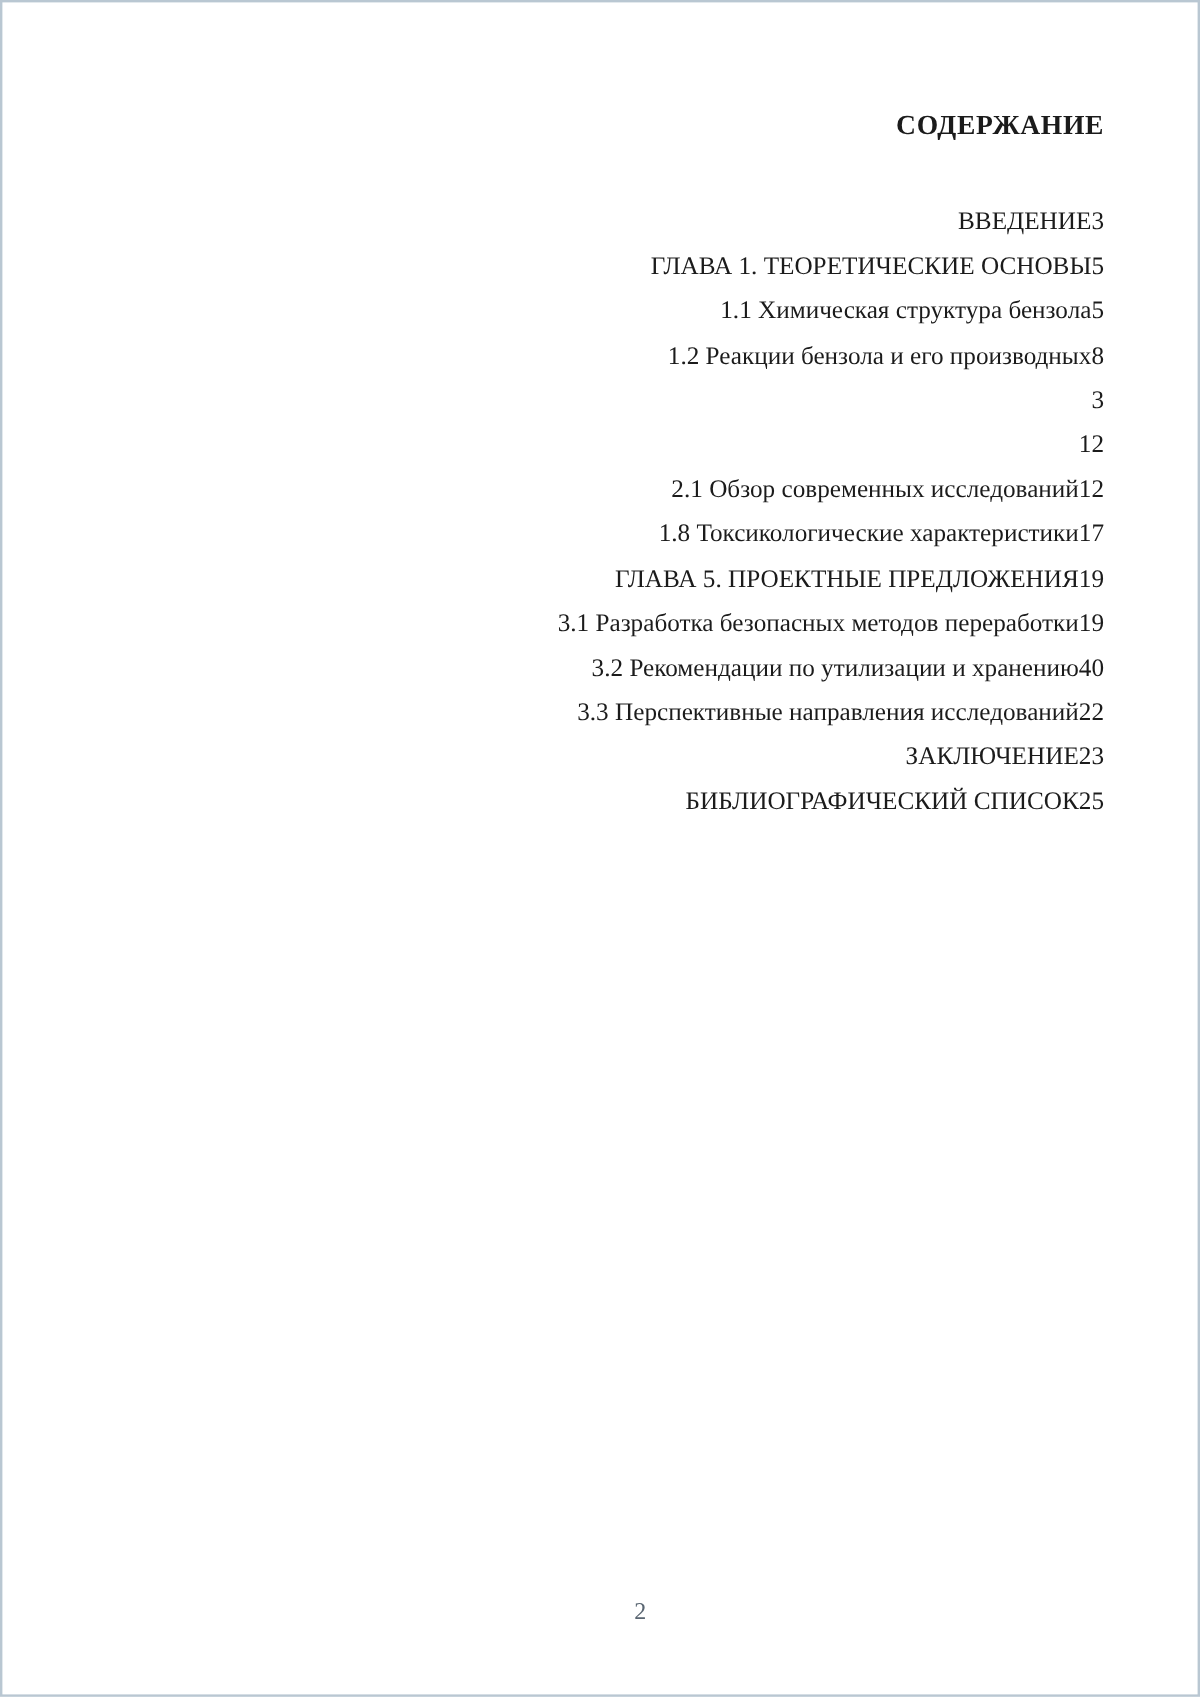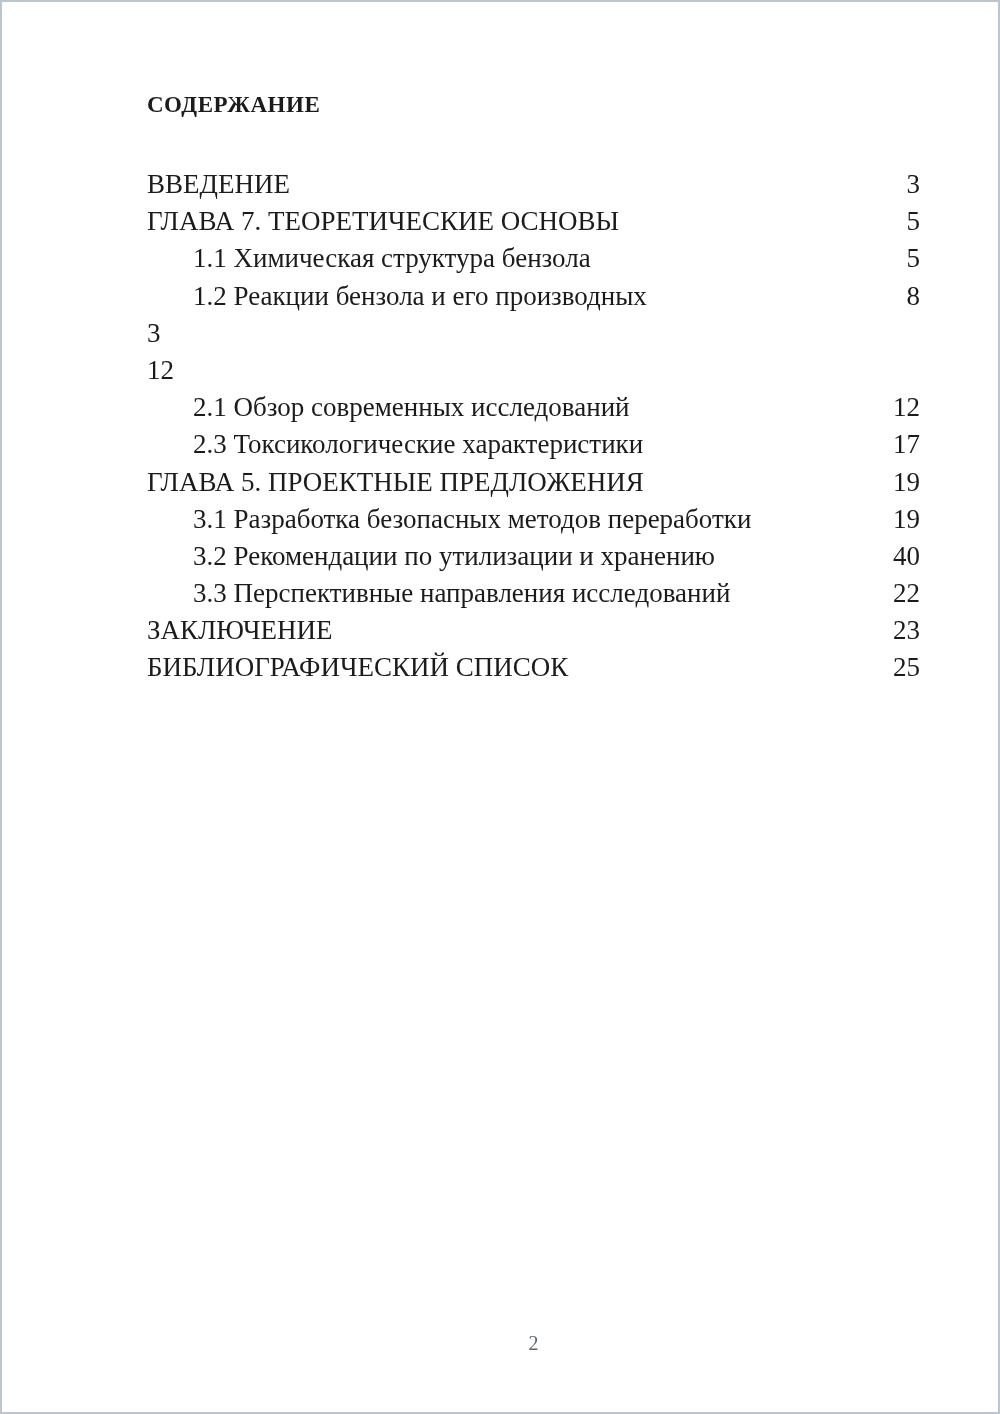--- a/index.html
+++ b/index.html
@@ -18,38 +18,38 @@
     border: 2px solid #b9c7d2;
     box-sizing: border-box;
     background: #ffffff;
   }
   .doc-title {
     position: absolute;
     left: 145px;
     width: 773px;
     top: 90px;
     margin: 0;
-    text-align: left;
+    text-align: right;
     font-size: 23px;
     font-weight: 700;
     letter-spacing: 0.5px;
   }
   .toc {
     position: absolute;
     left: 145px;
     width: 773px;
     top: 164px;
   }
   .toc-row {
     display: flex;
-    justify-content: space-between;
+    justify-content: flex-end;
     align-items: baseline;
     height: 37.2px;
     line-height: 37.2px;
-    font-size: 27px;
+    font-size: 21px;
     white-space: nowrap;
   }
   .toc-row.lvl1 .toc-label {
     padding-left: 46px;
   }
   .toc-label { text-align: left; }
   .toc-page  { text-align: right; }
   .page-footer {
     position: absolute;
     left: 145px;
@@ -65,21 +65,21 @@
 
 <div class="page">
   <h1 class="doc-title">СОДЕРЖАНИЕ</h1>
 
   <div class="toc" id="toc-list">
       <div class="toc-row lvl0">
         <span class="toc-label">ВВЕДЕНИЕ</span>
         <span class="toc-page">3</span>
       </div>
       <div class="toc-row lvl0">
-        <span class="toc-label">ГЛАВА 7. ТЕОРЕТИЧЕСКИЕ ОСНОВЫ</span>
+        <span class="toc-label">ГЛАВА 1. ТЕОРЕТИЧЕСКИЕ ОСНОВЫ</span>
         <span class="toc-page">5</span>
       </div>
       <div class="toc-row lvl1">
         <span class="toc-label">1.1 Химическая структура бензола</span>
         <span class="toc-page">5</span>
       </div>
       <div class="toc-row lvl1">
         <span class="toc-label">1.2 Реакции бензола и его производных</span>
         <span class="toc-page">8</span>
       </div>
@@ -87,21 +87,21 @@
         <span class="toc-page">3</span>
       </div>
       <div class="toc-row lvl0">
         <span class="toc-page">12</span>
       </div>
       <div class="toc-row lvl1">
         <span class="toc-label">2.1 Обзор современных исследований</span>
         <span class="toc-page">12</span>
       </div>
       <div class="toc-row lvl1">
-        <span class="toc-label">2.3 Токсикологические характеристики</span>
+        <span class="toc-label">1.8 Токсикологические характеристики</span>
         <span class="toc-page">17</span>
       </div>
       <div class="toc-row lvl0">
         <span class="toc-label">ГЛАВА 5. ПРОЕКТНЫЕ ПРЕДЛОЖЕНИЯ</span>
         <span class="toc-page">19</span>
       </div>
       <div class="toc-row lvl1">
         <span class="toc-label">3.1 Разработка безопасных методов переработки</span>
         <span class="toc-page">19</span>
       </div>

